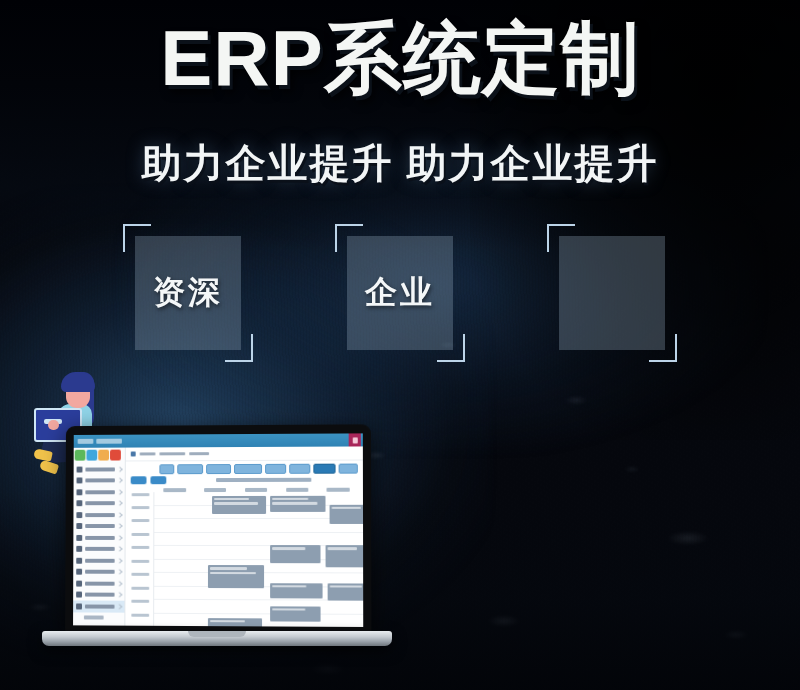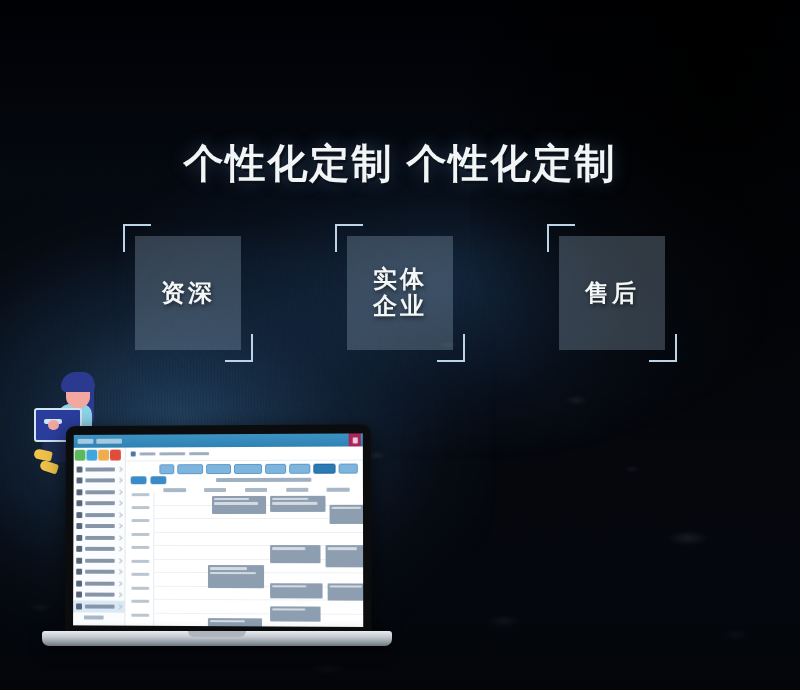--- a/index.html
+++ b/index.html
@@ -143,21 +143,21 @@
   .badge-box {
     position: absolute;
     inset: 0;
     background: rgba(156,178,198,0.30);
     display: flex;
     flex-direction: column;
     align-items: center;
     justify-content: center;
   }
   .badge-line {
-    font-size: 24px;
+    font-size: 32px;
     font-weight: bold;
     color: #f4f7f8;
     letter-spacing: 3px;
     line-height: 1.12;
     text-shadow: 1px 2px 4px rgba(0,0,0,0.55);
     white-space: nowrap;
   }
   .bracket {
     position: absolute;
     width: 26px;
@@ -293,45 +293,44 @@
 
   <div class="bg-base"></div>
   <div class="bg-glow-left"></div>
   <div class="bg-glow-center"></div>
   <div class="bg-texture"></div>
   <div class="bg-noise"></div>
   <div class="bg-dark-top"></div>
   <div class="bg-dark-right"></div>
   <div class="bg-bottom-dark"></div>
 
-  <div class="subtitle">个性化定制  个性化定制</div>
+  <div class="title">ERP系统定制</div>
+  <div class="subtitle">助力企业提升  助力企业提升</div>
 
   <div class="badges">
 
     <div class="badge">
       <div class="bracket bracket-tl"></div>
       <div class="badge-box">
         <div class="badge-line">资深</div>
       </div>
       <div class="bracket bracket-br"></div>
     </div>
 
     <div class="badge">
       <div class="bracket bracket-tl"></div>
       <div class="badge-box">
-        <div class="badge-line">实体</div>
         <div class="badge-line">企业</div>
       </div>
       <div class="bracket bracket-br"></div>
     </div>
 
     <div class="badge">
       <div class="bracket bracket-tl"></div>
       <div class="badge-box">
-        <div class="badge-line">售后</div>
       </div>
       <div class="bracket bracket-br"></div>
     </div>
 
   </div>
 
   <div class="person">
     <div class="p-hair-back"></div>
     <div class="p-legs"></div>
     <div class="p-leg2"></div>

